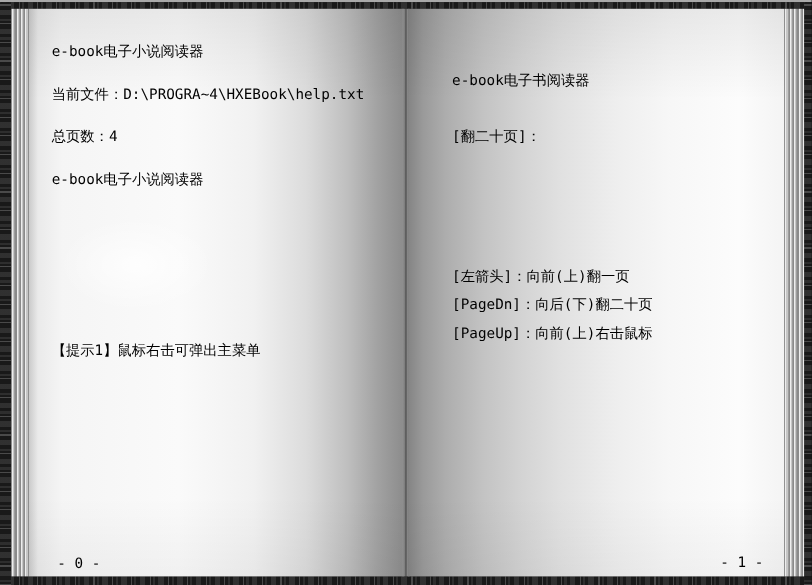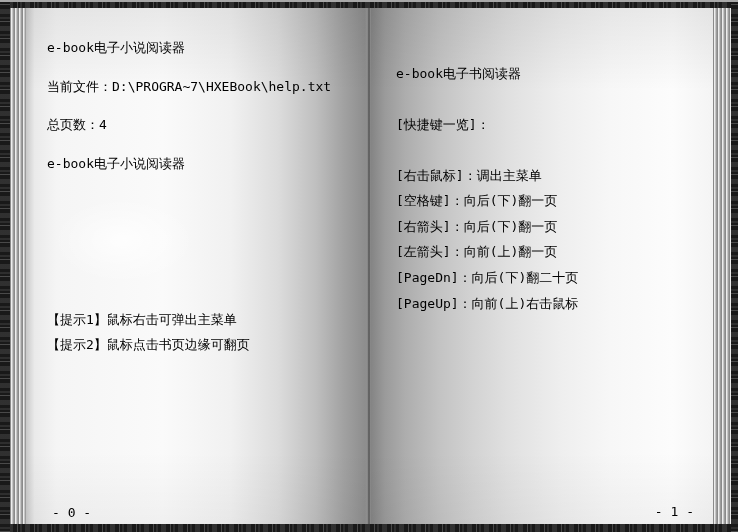--- a/index.html
+++ b/index.html
@@ -52,21 +52,21 @@
            pointer-events:none;
            background:radial-gradient(closest-side, rgba(255,255,255,.8), rgba(255,255,255,0)); }
 
   
   .spine { position:absolute; left:365px; top:8px; width:8px; height:516px;
            background:linear-gradient(90deg, rgba(150,150,150,0) 0, #909090 28%,
                       #525252 50%, #909090 72%, rgba(150,150,150,0) 100%); }
 
   .line { position:absolute; white-space:pre; }
   .page-left  .line { left:21px; }
-  .page-right .line { left:25px; }
+  .page-right .line { left:40px; }
 
   .pagenum { position:absolute; white-space:pre; }
   .pagenum-left  { left:26px; top:498px; }
   .pagenum-right { right:19px; top:497px; }
 </style>
 </head>
 <body>
 
 <div class="book">
 
@@ -75,35 +75,31 @@
   <div class="cover cover-bottom"></div>
   <div class="cover vertical cover-left"></div>
   <div class="cover vertical cover-right"></div>
 
   <div class="stack stack-left"></div>
   <div class="stack stack-right"></div>
 
   <div class="page page-left">
     <div class="sheen"></div>
     <div class="line" style="top:33px">e-book电子小说阅读器</div>
-    <div class="line" style="top:72px">当前文件：D:\PROGRA~7\HXEBook\help.txt</div>
+    <div class="line" style="top:72px">当前文件：D:\PROGRA~4\HXEBook\help.txt</div>
     <div class="line" style="top:110px">总页数：4</div>
     <div class="line" style="top:149px">e-book电子小说阅读器</div>
     <div class="line" style="top:305px">【提示1】鼠标右击可弹出主菜单</div>
-    <div class="line" style="top:330px">【提示2】鼠标点击书页边缘可翻页</div>
     <div class="pagenum pagenum-left">- 0 -</div>
   </div>
 
   <div class="spine"></div>
 
   <div class="page page-right">
     <div class="line" style="top:59px">e-book电子书阅读器</div>
-    <div class="line" style="top:110px">[快捷键一览]：</div>
-    <div class="line" style="top:161px">[右击鼠标]：调出主菜单</div>
-    <div class="line" style="top:186px">[空格键]：向后(下)翻一页</div>
-    <div class="line" style="top:212px">[右箭头]：向后(下)翻一页</div>
+    <div class="line" style="top:110px">[翻二十页]：</div>
     <div class="line" style="top:263px">[PageDn]：向后(下)翻二十页</div>
     <div class="line" style="top:237px">[左箭头]：向前(上)翻一页</div>
     <div class="line" style="top:289px">[PageUp]：向前(上)右击鼠标</div>
     <div class="pagenum pagenum-right">- 1 -</div>
   </div>
 
 </div>
 
 </body></html>

